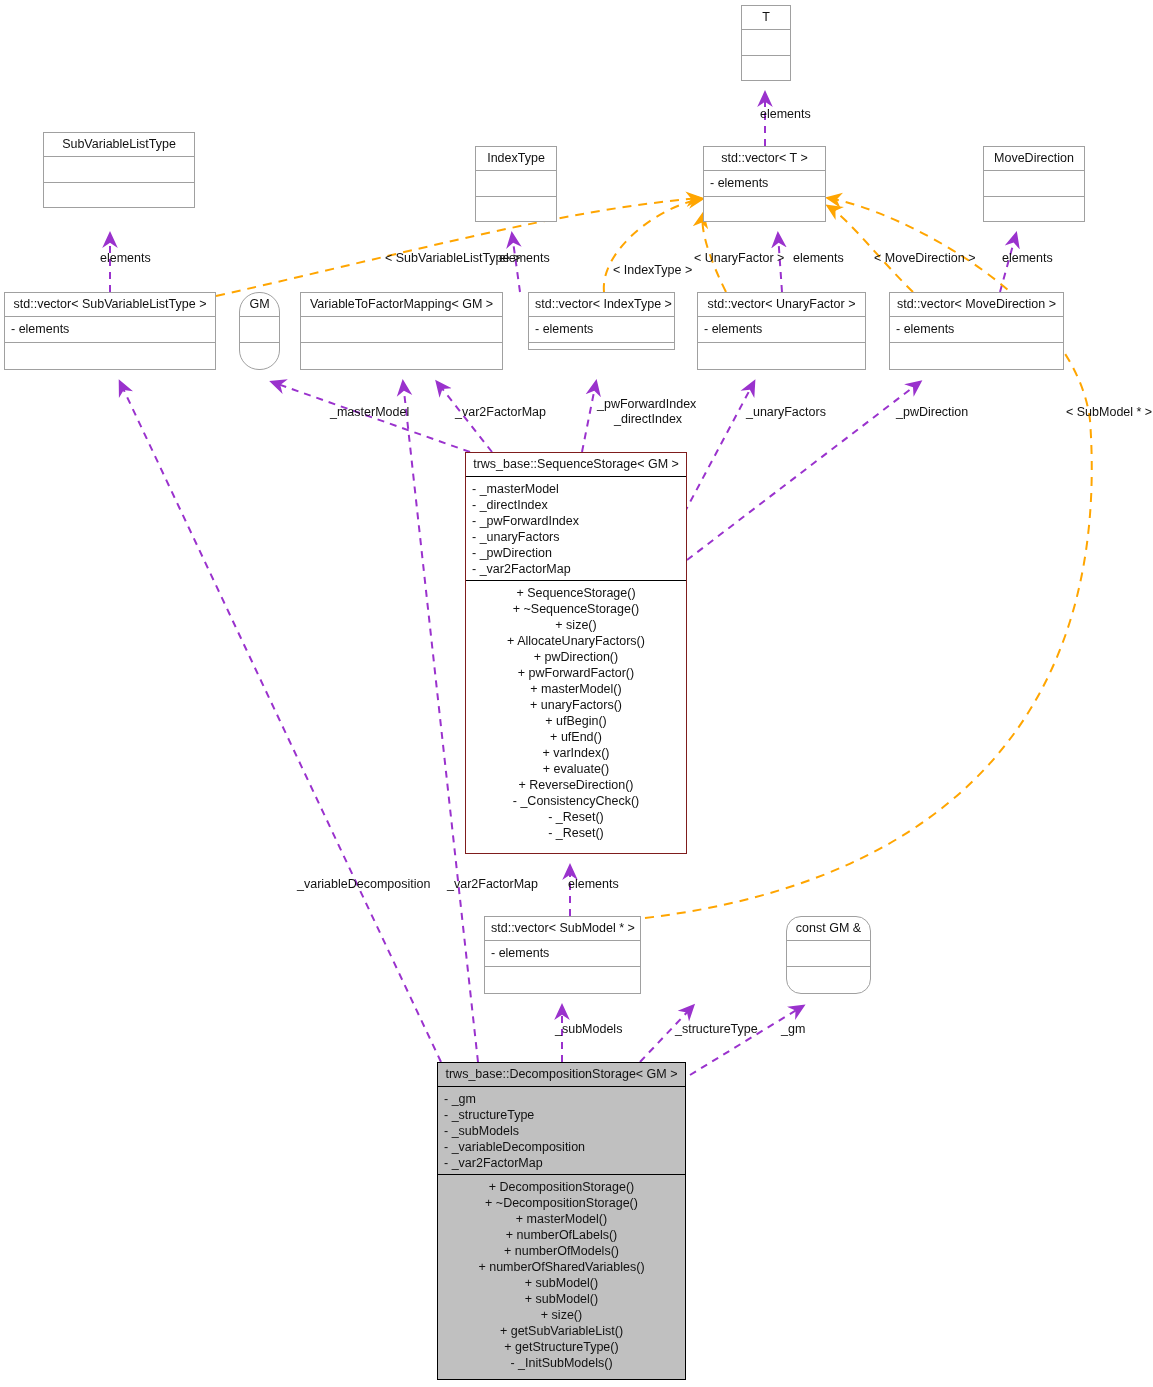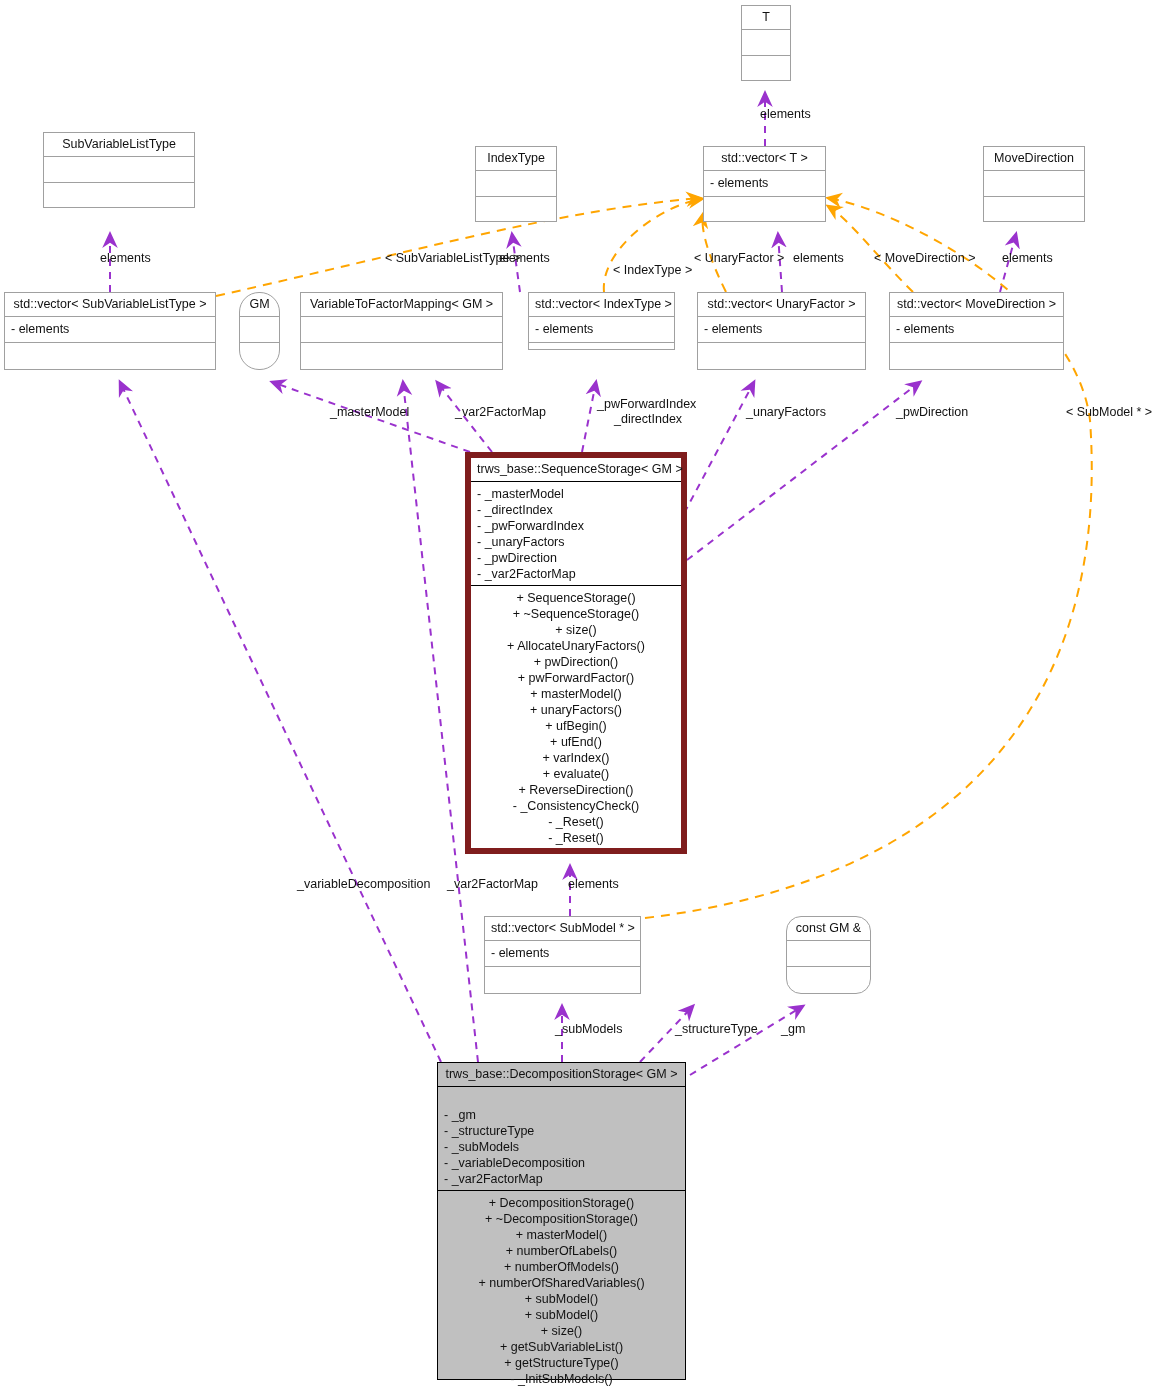--- a/index.html
+++ b/index.html
@@ -53,21 +53,20 @@
   .uml-attrs {
     box-sizing: border-box;
     padding: 4px 6px 5px 6px;
     border-bottom: 1px solid #a0a0a0;
     min-height: 22px;
     line-height: 16px;
     white-space: nowrap;
   }
   .uml-box.highlight > .uml-attrs {
     border-bottom: 1px solid #000000;
-    margin-top: 16px;
   }
   .uml-ops {
     box-sizing: border-box;
     padding: 4px 6px 5px 6px;
     min-height: 22px;
     line-height: 16px;
     white-space: nowrap;
     text-align: center;
   }
   .uml-attrs .row, .uml-ops .row {
@@ -214,21 +213,21 @@
   </div>
 
   <div class="uml-box" style="left:889px; top:292px; width:175px; height:78px;">
     <div class="uml-title">std::vector&lt; MoveDirection &gt;</div>
     <div class="uml-attrs" style="height:26px;">
       <div class="row">- elements</div>
     </div>
     <div class="uml-ops" style="height:26px;"></div>
   </div>
 
-  <div class="uml-box" style="left:465px; top:452px; width:222px; height:402px; border:6px solid #7f1d1d;">
+  <div class="uml-box" style="left:465px; top:452px; width:222px; height:402px; border:1px solid #7f1d1d;">
     <div class="uml-title" style="border-bottom:1px solid #000000;">trws_base::SequenceStorage&lt; GM &gt;</div>
     <div class="uml-attrs" style="height:104px; border-bottom:1px solid #000000;">
       <div class="row">- _masterModel</div>
       <div class="row">- _directIndex</div>
       <div class="row">- _pwForwardIndex</div>
       <div class="row">- _unaryFactors</div>
       <div class="row">- _pwDirection</div>
       <div class="row">- _var2FactorMap</div>
     </div>
     <div class="uml-ops">

